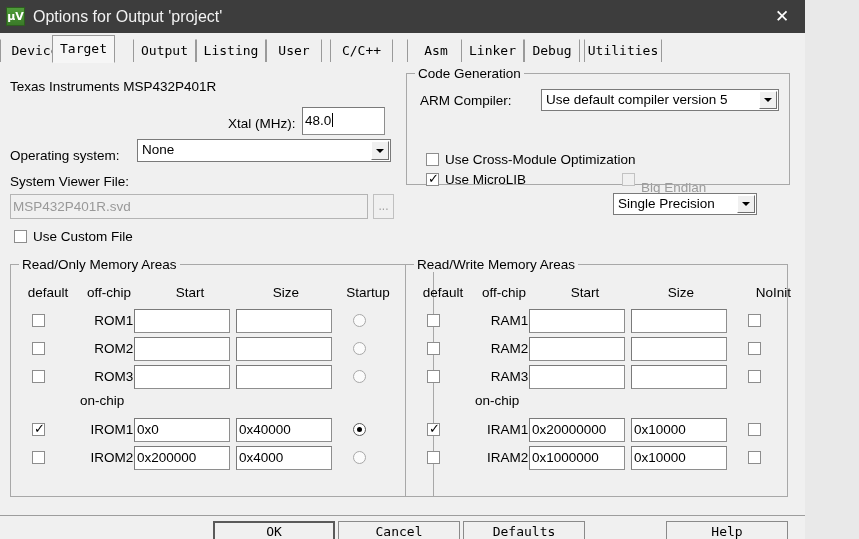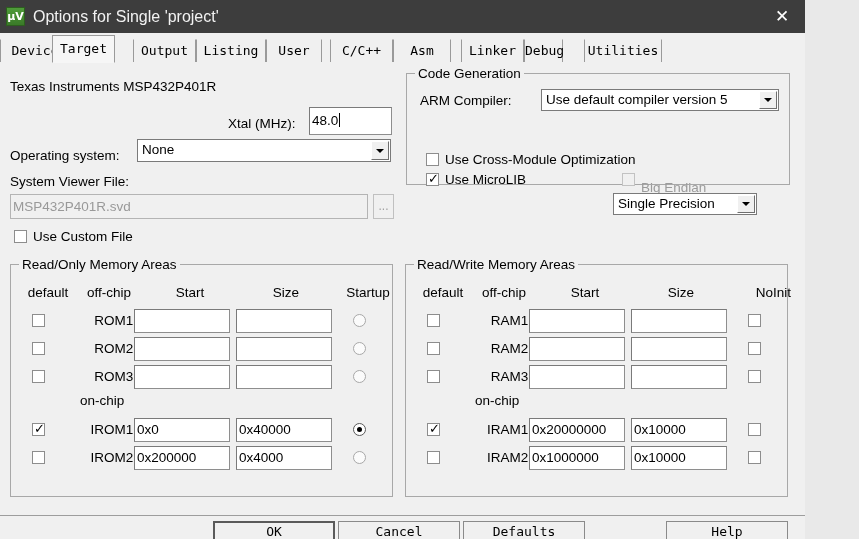--- a/index.html
+++ b/index.html
@@ -207,43 +207,43 @@
 <body>
 
 <div id="root">
 
   <div class="backdrop"></div>
 
   <div class="dialog">
 
     <div class="titlebar">
       <div class="title-icon">µV</div>
-      <div class="title-text">Options for Single 'project'</div>
+      <div class="title-text">Options for Output 'project'</div>
       <div class="title-close">✕</div>
     </div>
 
     <div class="tabstrip" id="tabstrip">
         <div class="tab" style="left: 0px; width: 70px;">Device</div>
         <div class="tab active" style="left: 52px; width: 63px;">Target</div>
         <div class="tab" style="left: 133px; width: 63px;">Output</div>
         <div class="tab" style="left: 196px; width: 70px;">Listing</div>
         <div class="tab" style="left: 266px; width: 56px;">User</div>
         <div class="tab" style="left: 330px; width: 63px;">C/C++</div>
-        <div class="tab" style="left: 393px; width: 58px;">Asm</div>
+        <div class="tab" style="left: 407px; width: 58px;">Asm</div>
         <div class="tab" style="left: 461px; width: 63px;">Linker</div>
-        <div class="tab" style="left: 524px; width: 39px;">Debug</div>
+        <div class="tab" style="left: 524px; width: 56px;">Debug</div>
         <div class="tab" style="left: 584px; width: 78px;">Utilities</div>
       </div>
 
     <div class="content">
 
       <div class="lbl" style="left:10px; top:16px;">Texas Instruments MSP432P401R</div>
 
       <div class="lbl" style="left:228px; top:53px;">Xtal (MHz):</div>
-      <div class="field" style="left:309px; top:44px; width:83px; height:28px; line-height:26px;"><span>48.0</span><span class="caret"></span></div>
+      <div class="field" style="left:302px; top:44px; width:83px; height:28px; line-height:26px;"><span>48.0</span><span class="caret"></span></div>
 
       <div class="lbl" style="left:10px; top:85px;">Operating system:</div>
       <div class="combo" style="left:137px; top:76px; width:254px; height:23px;">
         <span class="combo-text">None</span>
         <span class="combo-btn">
             <span class="arrow"></span>
           </span>
       </div>
 
       <div class="lbl" style="left:10px; top:111px;">System Viewer File:</div>
@@ -275,21 +275,21 @@
       <div class="cb disabled" style="left:622px; top:110px;"></div>
       <div class="lbl dim" style="left:641px; top:117px;">Big Endian</div>
 
       <div class="combo" style="left:613px; top:130px; width:144px; height:22px;">
         <span class="combo-text">Single Precision</span>
         <span class="combo-btn">
             <span class="arrow"></span>
           </span>
       </div>
 
-      <div class="group" style="left:10px; top:201px; width:381px; height:231px;">
+      <div class="group" style="left:10px; top:201px; width:381px; height:231px;padding-left:41px;">
         <span class="group-title">Read/Only Memory Areas</span>
       </div>
       <div id="ro-area">
           <div class="lbl center" style="left: 18px; top: 222px; width: 60px;">default</div>
           <div class="lbl center" style="left: 79px; top: 222px; width: 60px;">off-chip</div>
           <div class="lbl center" style="left: 160px; top: 222px; width: 60px;">Start</div>
           <div class="lbl center" style="left: 256px; top: 222px; width: 60px;">Size</div>
           <div class="lbl center" style="left: 340px; top: 222px; width: 56px;">Startup</div>
           <div class="lbl" style="left: 80px; top: 330px;">on-chip</div>
           <div class="cb" style="left: 32px; top: 251px;"></div>

